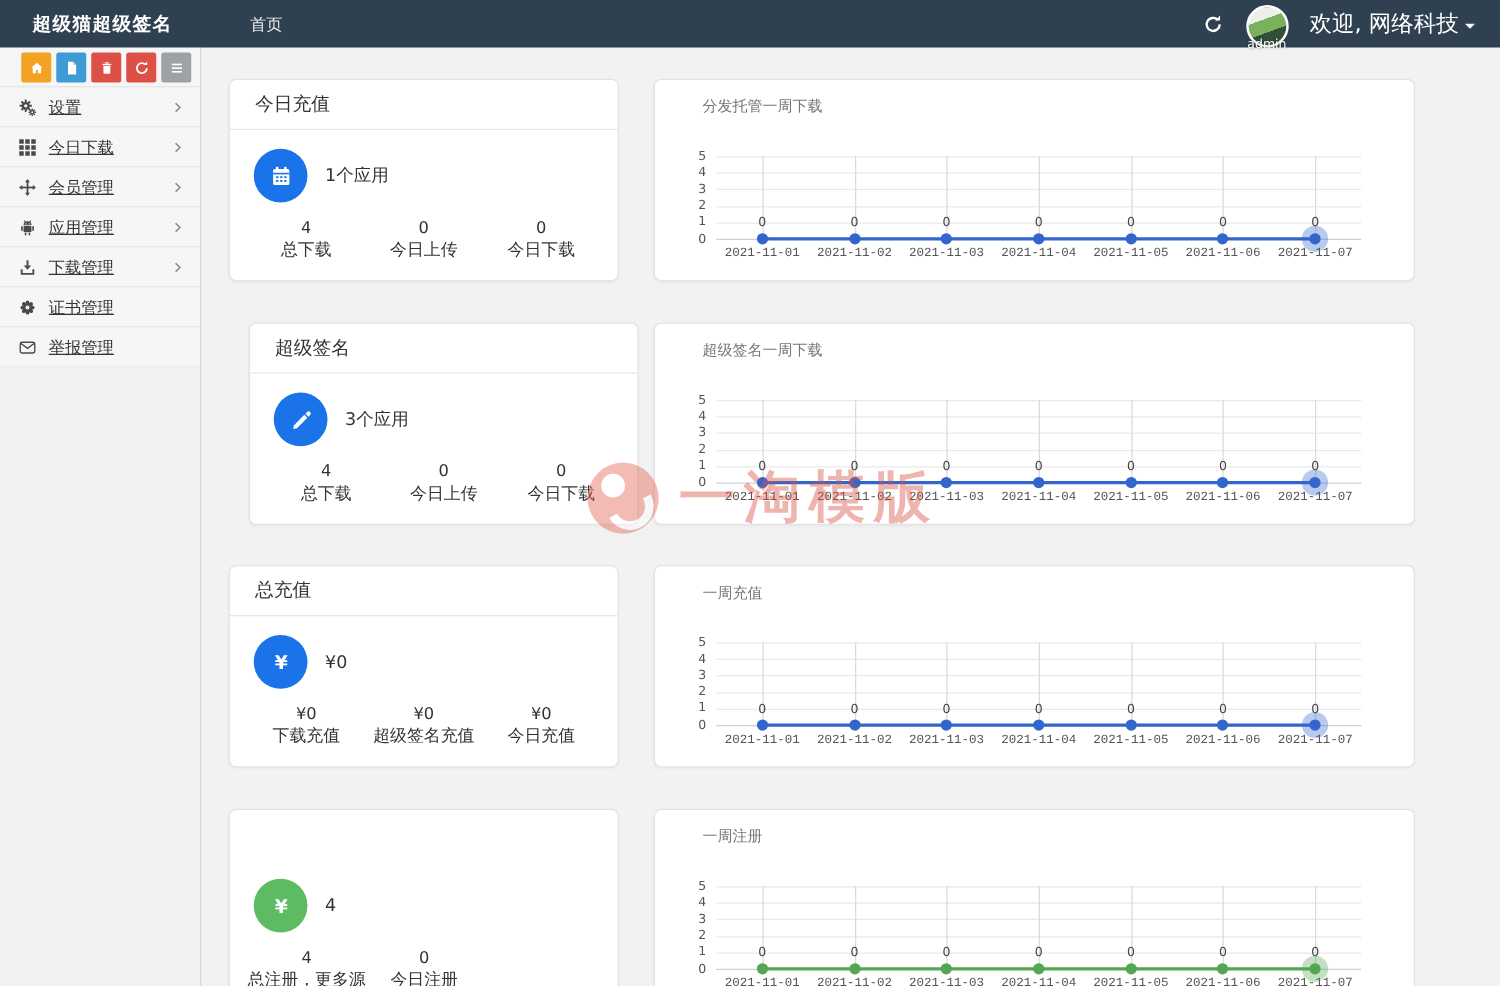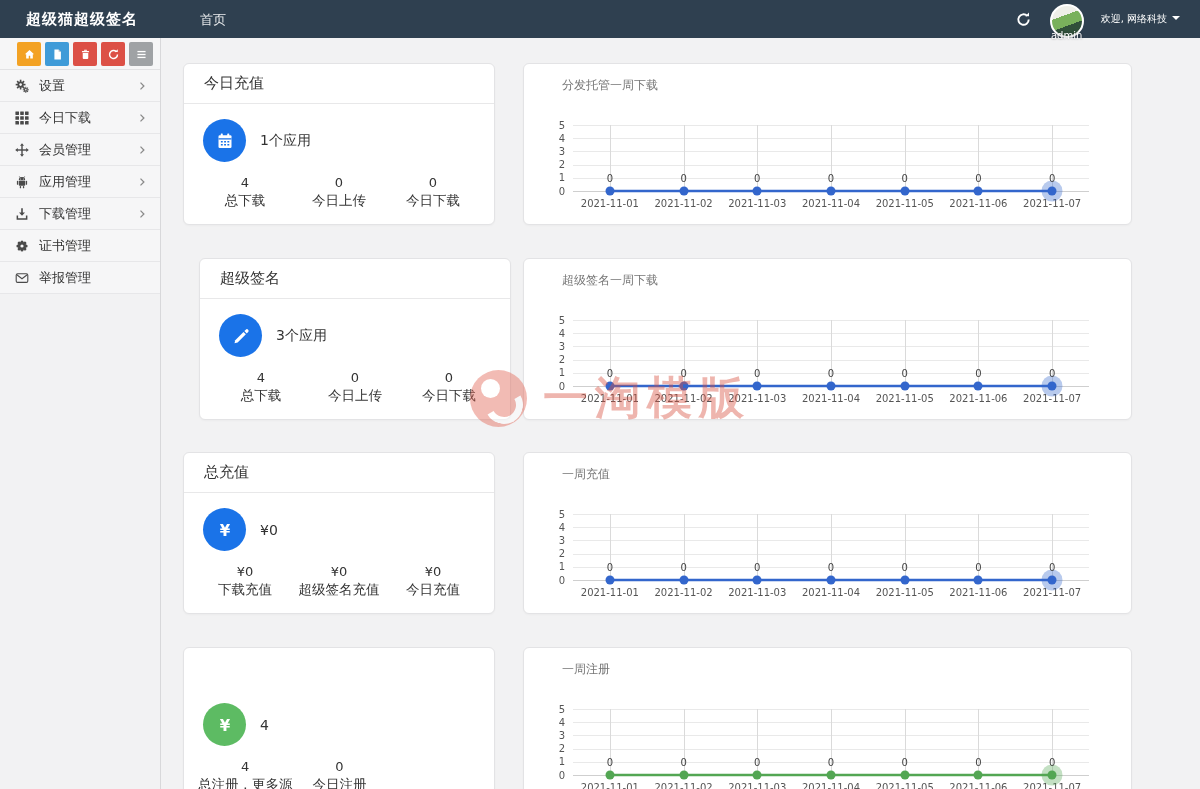--- a/index.html
+++ b/index.html
@@ -11,29 +11,29 @@
   .brand { color:#fff; font-size:15px; font-weight:bold; padding-left:26px; letter-spacing:1px; cursor:pointer; }
   .topnav { margin-left:62px; flex:1; }
   .topnav-item { color:#e8eaec; font-size:13px; cursor:pointer; }
   .top-right { display:flex; align-items:center; padding-right:20px; gap:17px; }
   .refresh-btn { width:18px; height:18px; background:none; border:none; cursor:pointer; padding:0; }
   .refresh-btn svg { width:17px; height:17px; display:block; }
   .avatar-wrap { position:relative; width:34px; height:34px; margin-top:4px; cursor:pointer; }
   .avatar { width:34px; height:34px; border-radius:50%; border:2px solid #fff;
             background:linear-gradient(160deg,#efefe9 0 34%,#79b15c 34% 62%,#30503a 62% 100%); }
   .avatar-name { position:absolute; left:50%; transform:translateX(-50%); bottom:-3px; color:#fff; font-size:10px; text-shadow:0 0 2px rgba(0,0,0,.5); }
-  .welcome { color:#fff; font-size:10px; cursor:pointer; white-space:nowrap; }
+  .welcome { color:#fff; font-size:18px; cursor:pointer; white-space:nowrap; }
   .caret { display:inline-block; border:4px solid transparent; border-top-color:#fff; margin-left:5px; transform:translateY(2px); }
 
   
   .sidebar { position:absolute; top:38px; left:0; width:161px; bottom:0; background:#f2f2f3; border-right:1px solid #d8d8da; }
   .quick-row { height:32px; padding:4px 0 0 17px; border-bottom:1px solid #e2e2e4; display:flex; gap:4px; background:#f6f6f7; }
   .quick-btn { width:24px; height:24px; border:none; border-radius:2px; color:#fff; display:flex; align-items:center; justify-content:center; cursor:pointer; padding:0; }
   .quick-btn svg { width:13px; height:13px; display:block; }
-  .menu { list-style:none; }
+  .menu { list-style:none;text-decoration:underline; }
   .menu li { height:32px; display:flex; align-items:center; padding:0 12px 0 14px; border-bottom:1px solid #e7e7e9; background:#f6f6f7; cursor:pointer; }
   .menu .m-ic { width:16px; height:16px; margin-right:9px; color:#4a4a4a; flex:none; }
   .menu .m-ic svg { width:16px; height:16px; display:block; }
   .menu .m-label { flex:1; font-size:13px; color:#333; }
   .menu .chev { width:12px; height:12px; color:#8a8a8a; }
   .menu .chev svg { width:12px; height:12px; display:block; }
 
   
   .content { position:absolute; left:162px; top:38px; right:0; bottom:0; overflow:hidden; }
   .card { position:absolute; background:#fff; border:1px solid #e3e3e5; border-radius:6px; box-shadow:0 1px 2px rgba(0,0,0,.03); height:162px; }
@@ -51,21 +51,21 @@
   .chart-title { position:absolute; left:38px; top:13px; font-size:12px; color:#757575; }
   .plot { position:absolute; left:49px; right:42px; top:61px; height:66px; }
   .hgrid { position:absolute; left:0; right:0; height:1px; background:#e9e9e9; }
   .hgrid.zero { background:#cfcfcf; }
   .vgrid { position:absolute; top:0; width:1px; height:66px; background:#dadada; }
   .ytick { position:absolute; left:-34px; width:26px; text-align:right; font-size:10px; color:#555; line-height:13px; }
   .lineSvg { position:absolute; left:0; top:0; width:100%; height:66px; overflow:visible; }
   .pt { position:absolute; width:9px; height:9px; border-radius:50%; transform:translate(-50%,-50%); }
   .halo { position:absolute; width:21px; height:21px; border-radius:50%; transform:translate(-50%,-50%); }
   .plabel { position:absolute; transform:translateX(-50%); font-size:10px; color:#444; }
-  .xl { position:absolute; top:73px; transform:translateX(-50%); font-size:10px; color:#555; white-space:nowrap; }
+  .xl { position:absolute; top:73px; transform:translateX(-50%); font-size:10px; color:#555; white-space:nowrap;font-family:Liberation Mono, monospace; }
 
   
   .watermark { position:absolute; left:470px; top:368px; display:flex; align-items:center; z-index:50; pointer-events:none; opacity:.42; }
   .wm-logo { width:57px; height:57px; border-radius:50%; background:#e2604f; position:relative; flex:none; }
   .wm-logo::before { content:""; position:absolute; width:19px; height:19px; background:#fff; border-radius:50%; top:9px; left:11px; }
   .wm-logo::after { content:""; position:absolute; width:24px; height:24px; border:7px solid #fff; border-radius:50%; border-top-color:transparent; border-left-color:transparent; transform:rotate(15deg); right:4px; bottom:3px; }
   .wm-text { font-size:45px; font-weight:bold; color:#d9503f; letter-spacing:7px; margin-left:16px; white-space:nowrap; }
 </style>
 </head>
 <body>

